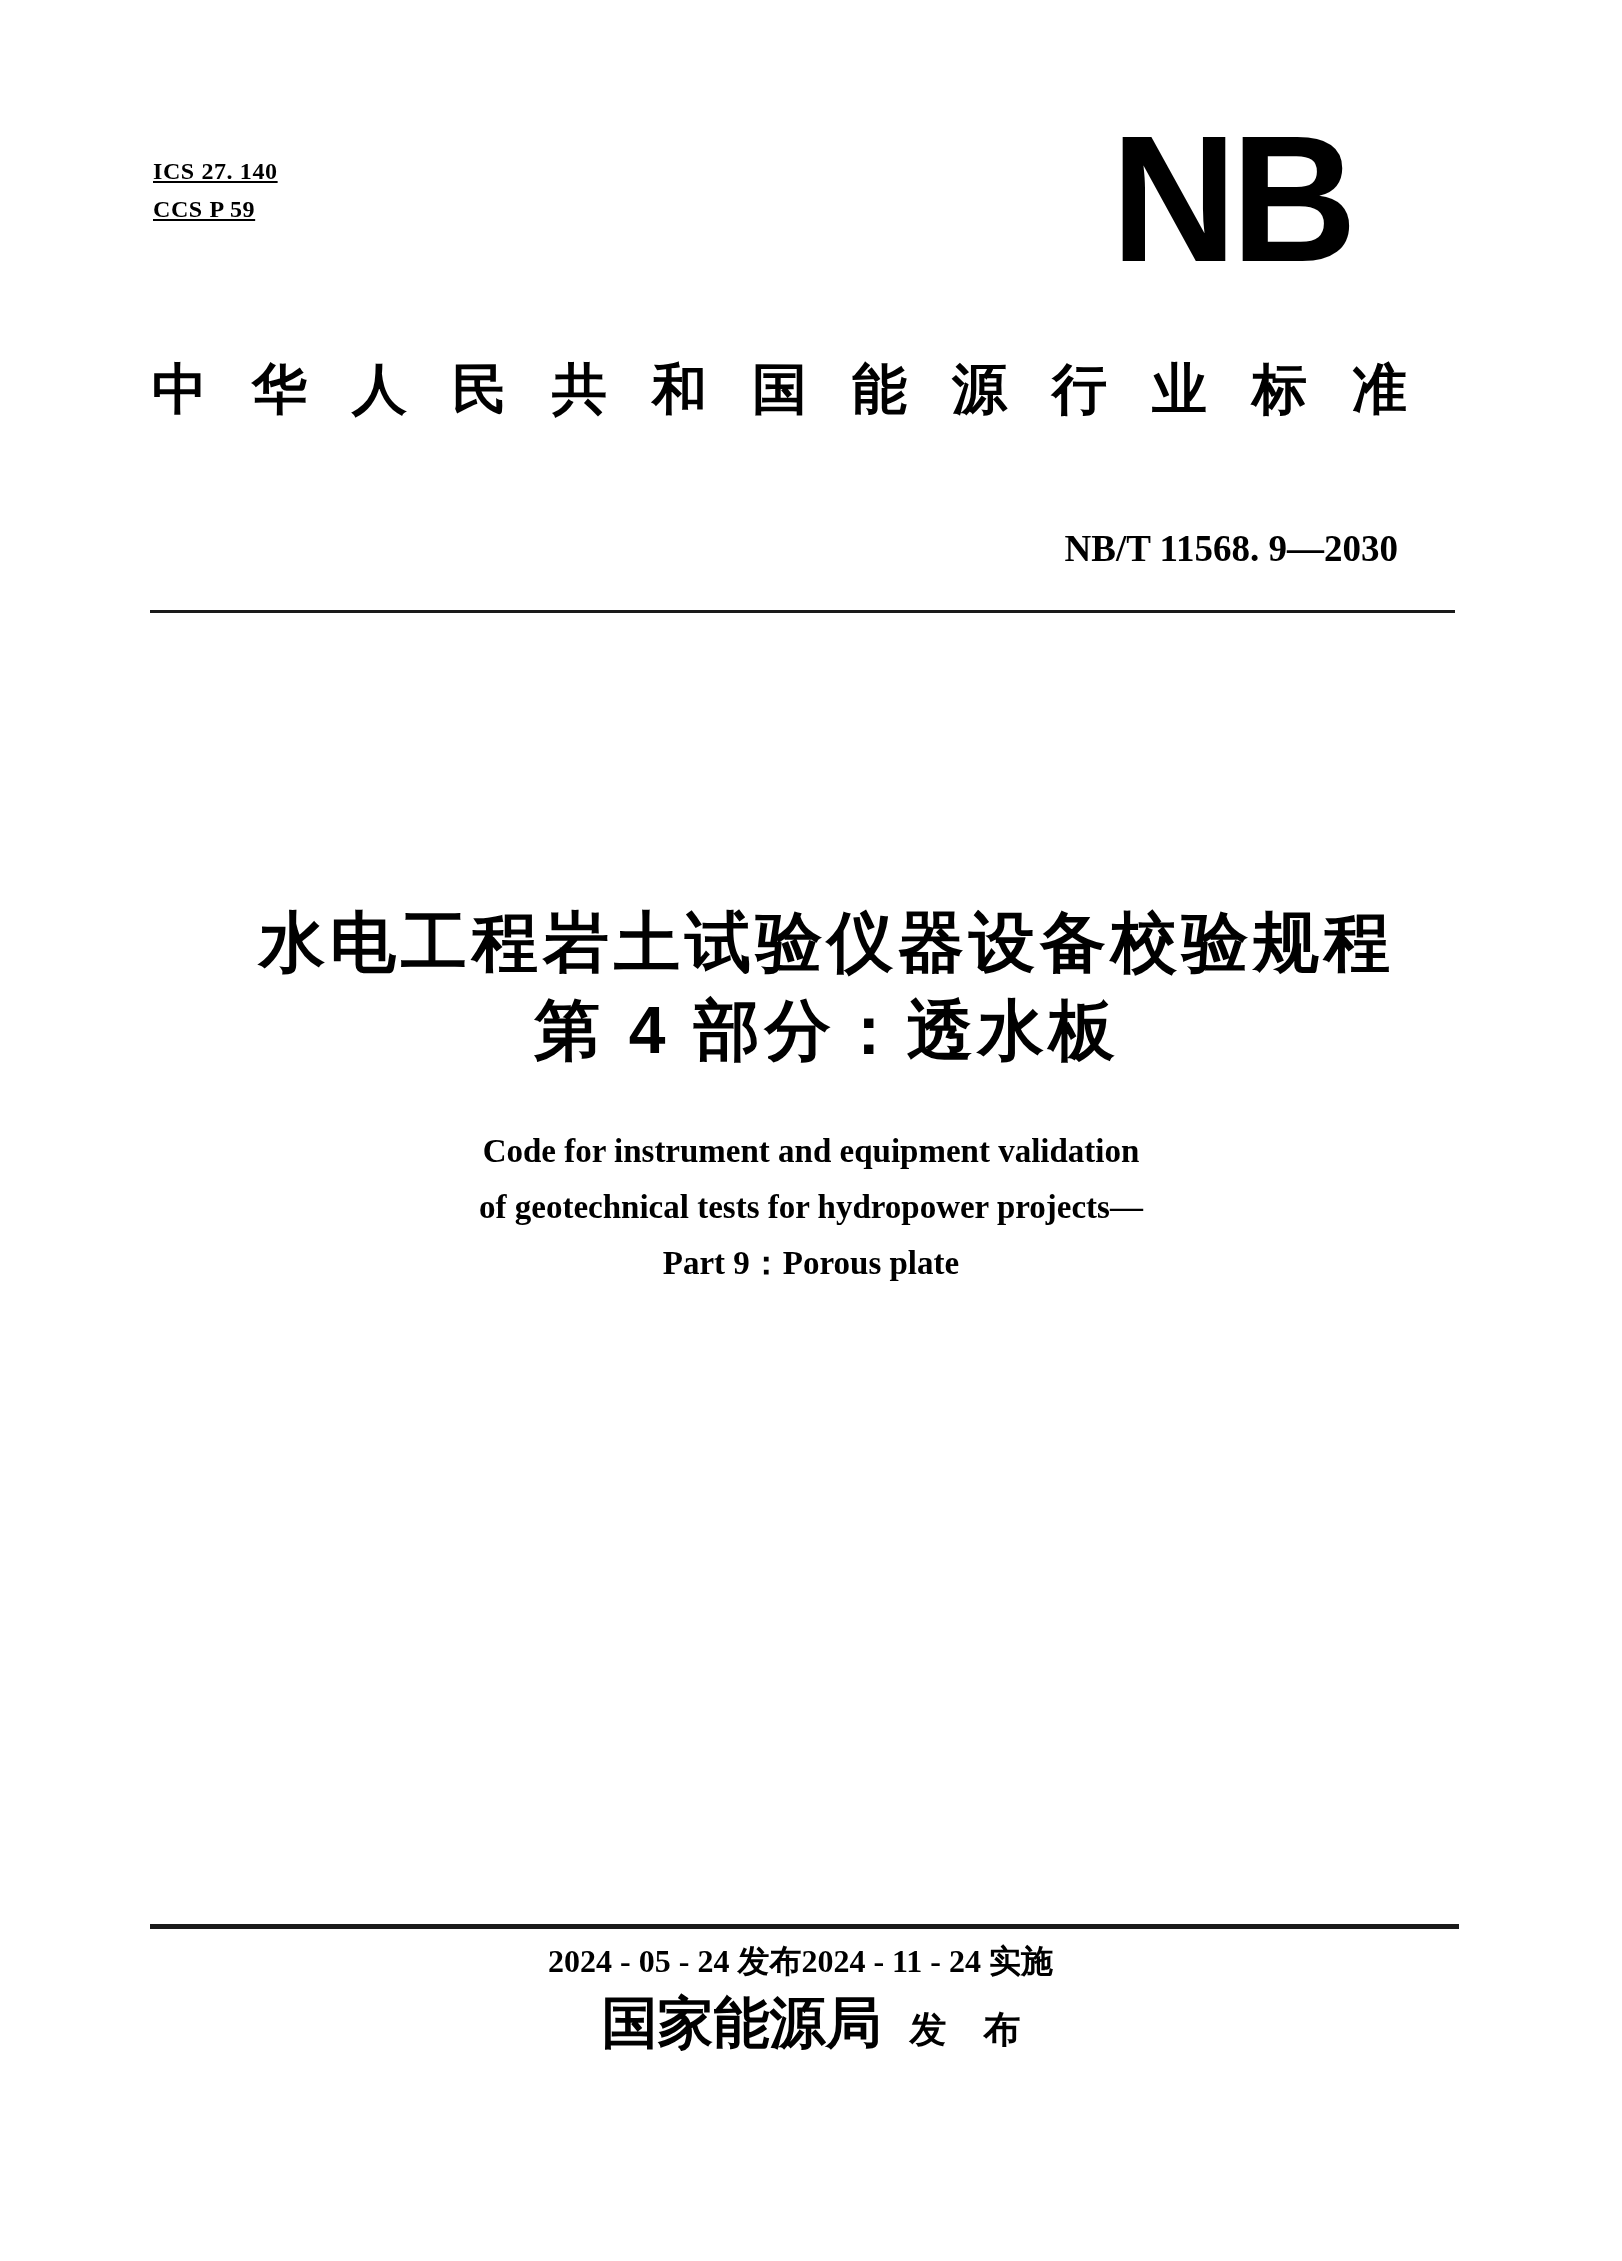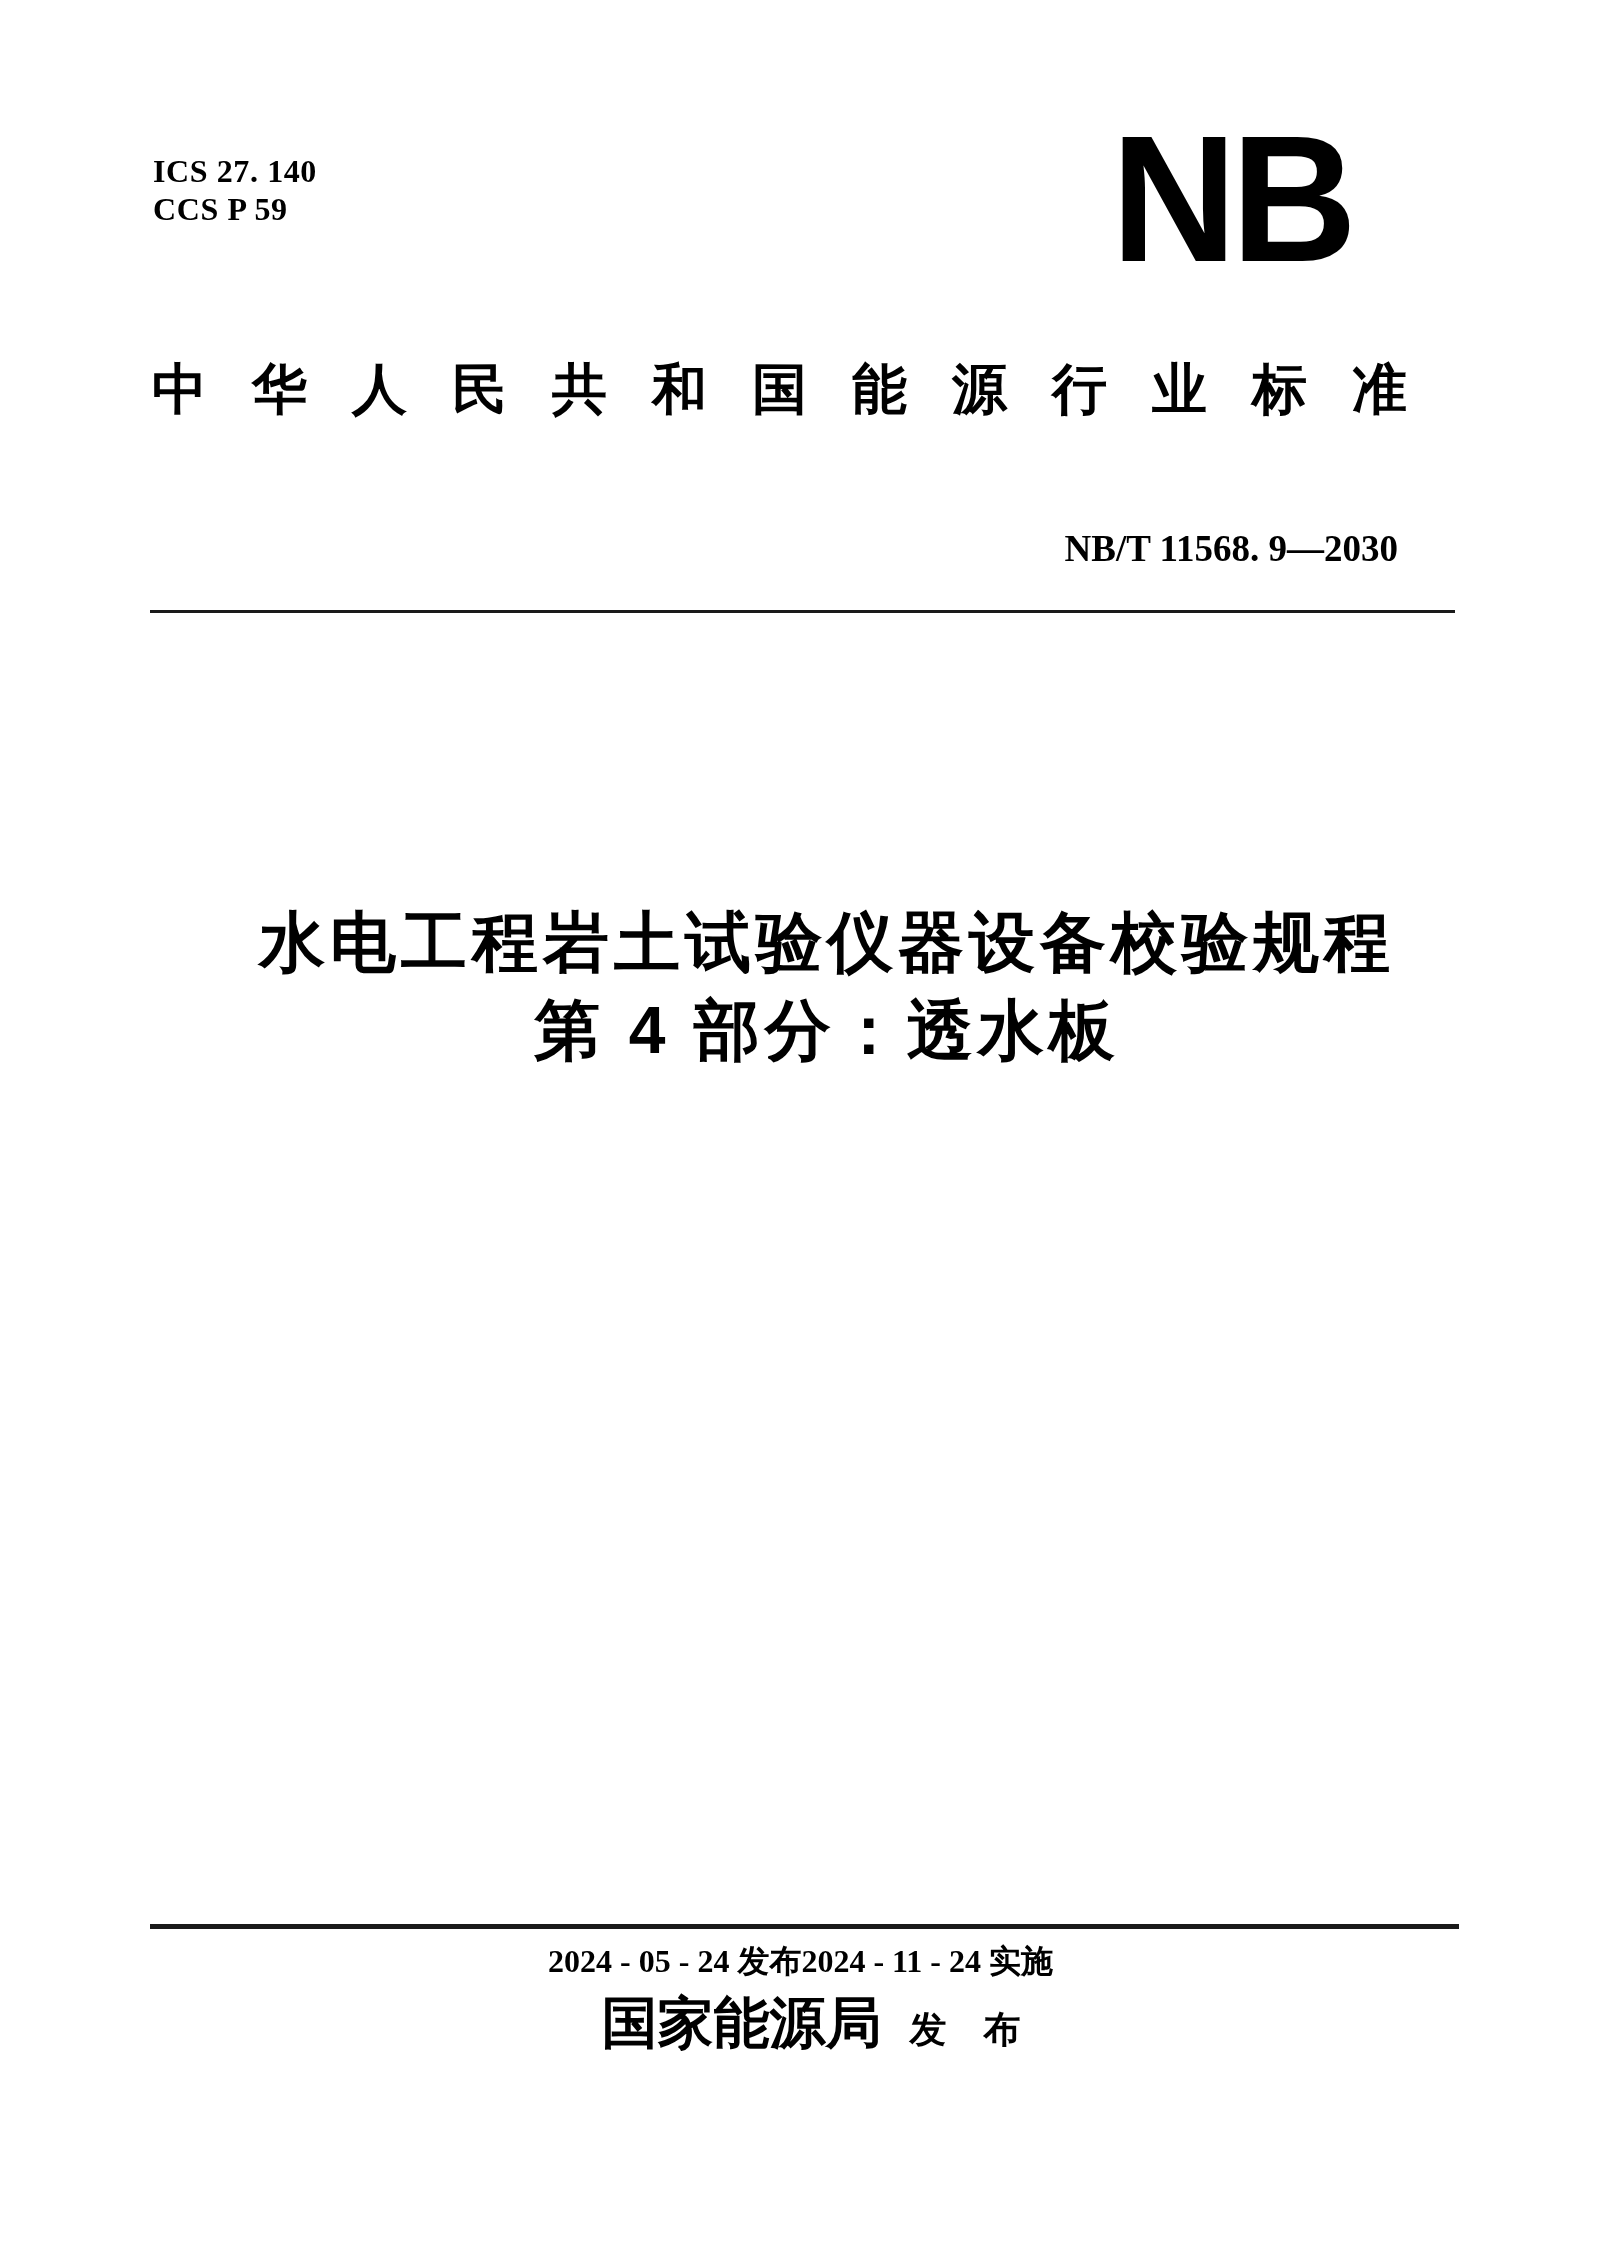--- a/index.html
+++ b/index.html
@@ -15,25 +15,26 @@
     overflow: hidden;
     color: #000000;
   }
   .serif { font-family: "Liberation Serif", serif; }
   .sans  { font-family: "Liberation Sans", sans-serif; }
 
   .ics-block {
     position: absolute;
     left: 153px;
     top: 152px;
-    font-size: 32px;
+    font-size: 24px;
     font-weight: bold;
     line-height: 38px;
     letter-spacing: 0.6px;
     white-space: nowrap;
+    text-decoration: underline;
   }
 
   .nb-logo {
     position: absolute;
     left: 1111px;
     top: 109px;
     font-size: 180px;
     font-weight: bold;
     line-height: 1;
     letter-spacing: -6.3px;
@@ -158,20 +159,25 @@
 
   <div class="standard-code serif">NB/T 11568. 9—2030</div>
 
   <div class="rule-top"></div>
 
   <div class="title-cn sans">
     <div>水电工程岩土试验仪器设备校验规程</div>
     <div>第 4 部分：透水板</div>
   </div>
 
+  <div class="title-en serif">
+    <div>Code for instrument and equipment validation</div>
+    <div>of geotechnical tests for hydropower projects—</div>
+    <div>Part 9：Porous plate</div>
+  </div>
 
   <div class="dates-row serif">
     <div>2024 - 05 - 24 发布</div>
     <div>2024 - 11 - 24 实施</div>
   </div>
 
   <div class="rule-bottom"></div>
 
   <div class="publisher-row serif">
     <span class="publisher-name">国家能源局</span>

